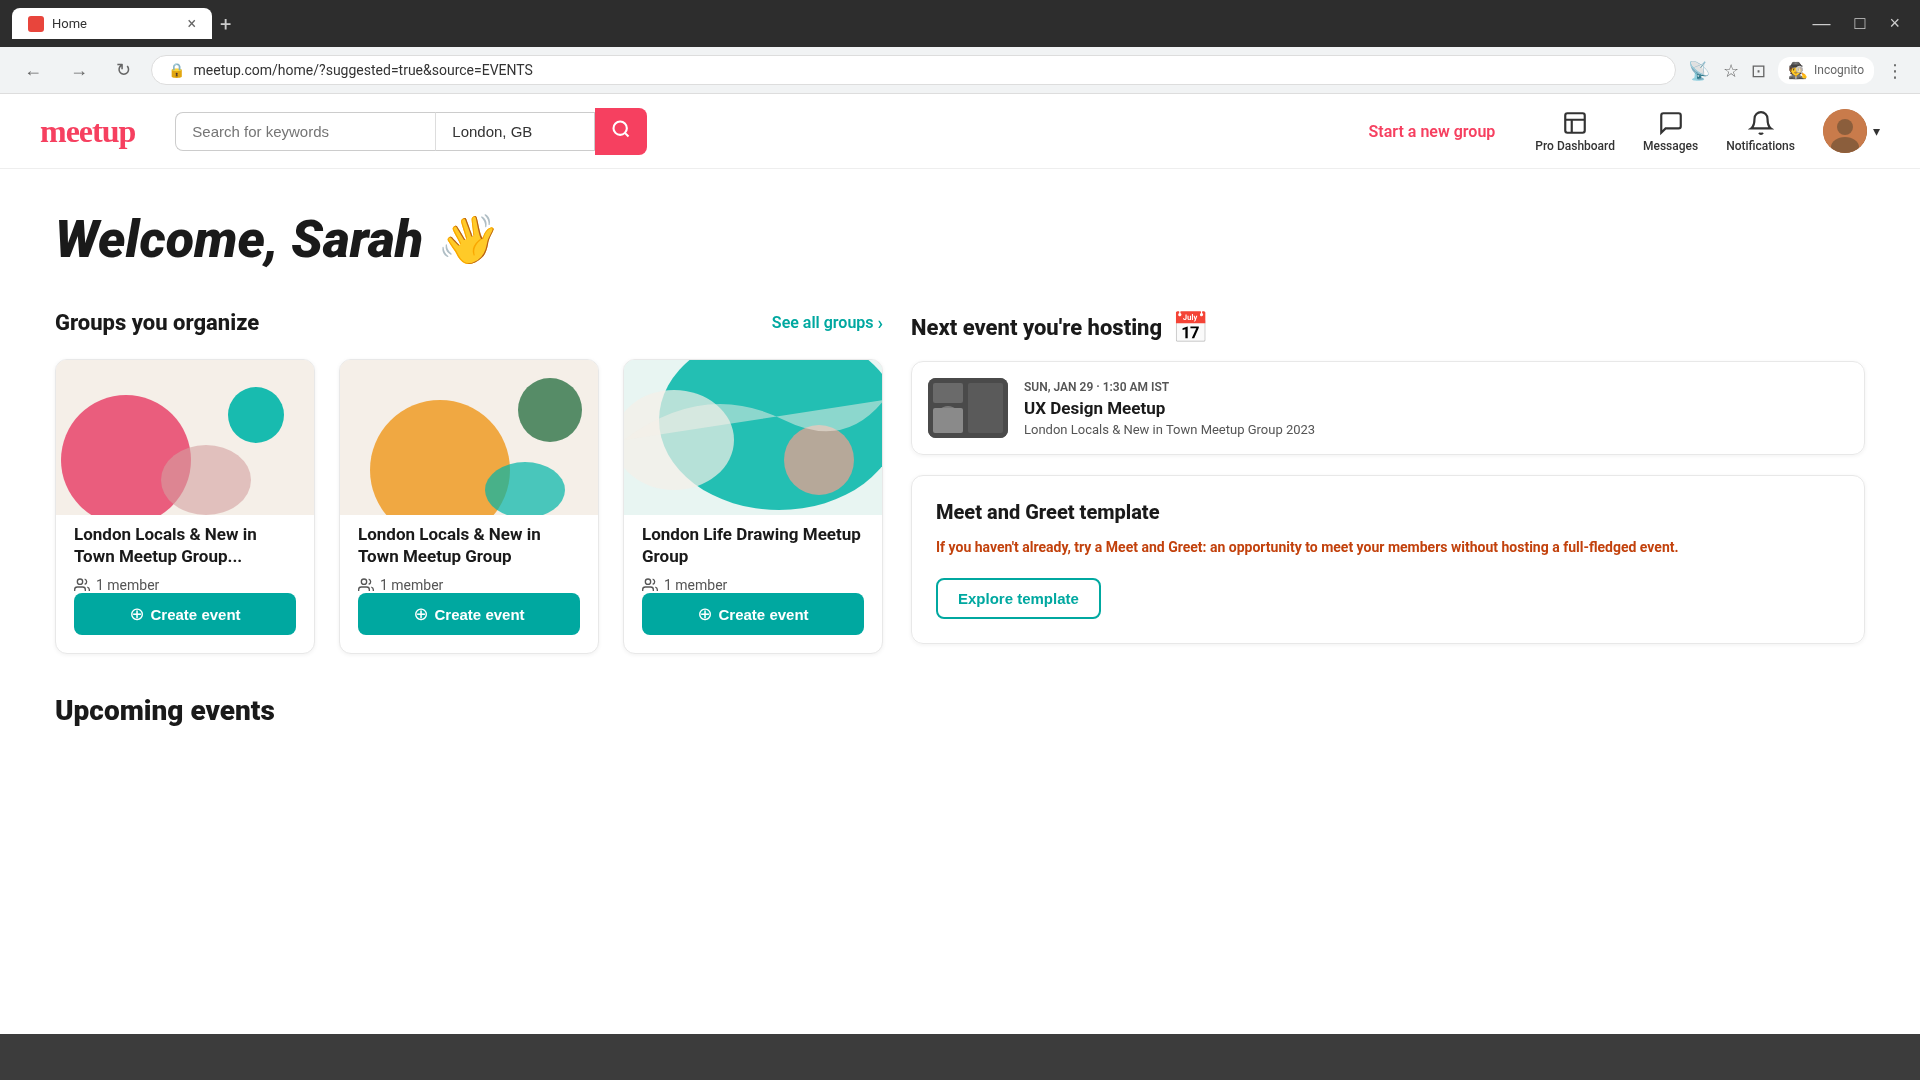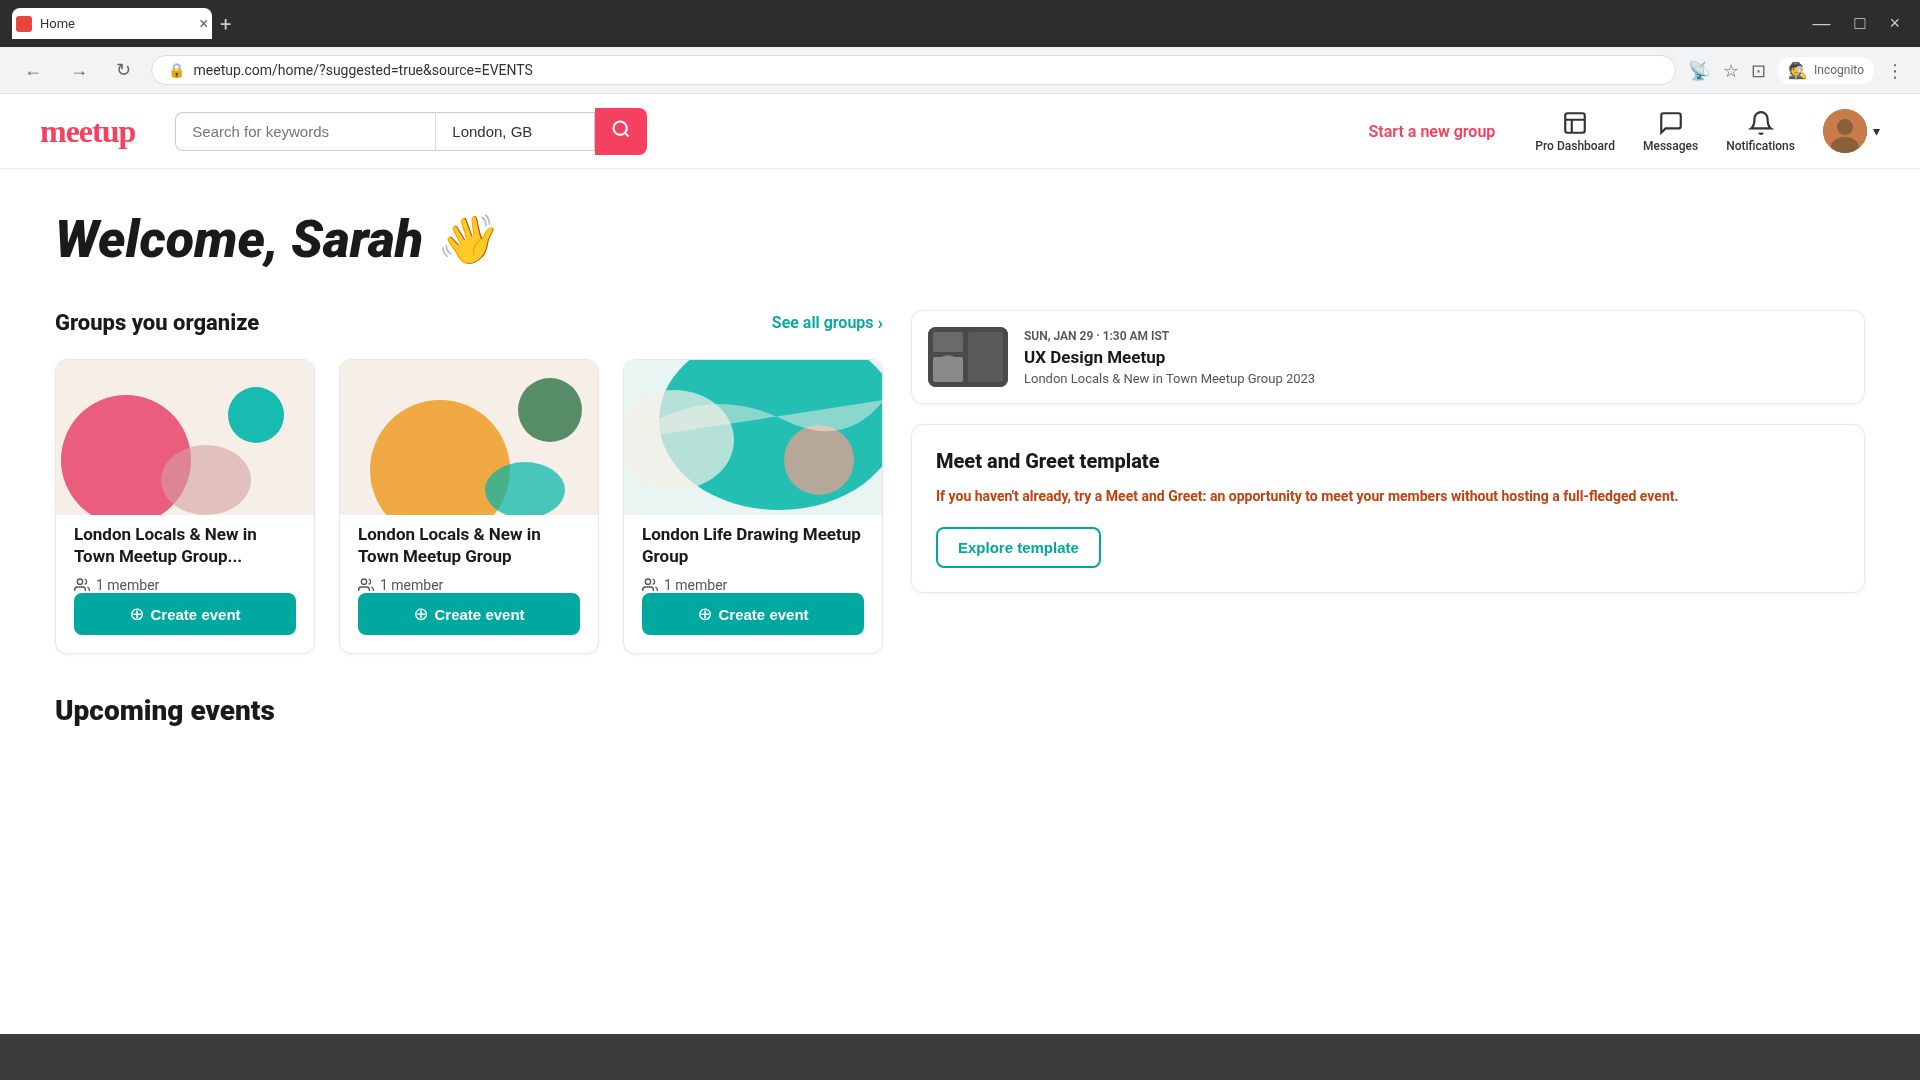--- a/index.html
+++ b/index.html
@@ -1,21 +1,21 @@
 <!DOCTYPE html>
 <html><head>
   <meta charset="utf-8">
   <style>
     * { box-sizing: border-box; margin: 0; padding: 0; }
     body { font-family: -apple-system, BlinkMacSystemFont, 'Segoe UI', Roboto, sans-serif; background: #fff; }
 
     
     .browser-frame { background: #3c3c3c; width: 1920px; min-height: 1080px; }
     .browser-titlebar { background: #2d2d2d; display: flex; align-items: center; padding: 8px 12px; gap: 8px; }
-    .browser-tab { background: #fff; border-radius: 8px 8px 0 0; padding: 6px 4px; display: flex; align-items: center; gap: 8px; font-size: 13px; color: #333; min-width: 200px; }
+    .browser-tab { background: #fff; border-radius: 8px 8px 0 0; padding: 6px 16px; display: flex; align-items: center; gap: 8px; font-size: 13px; color: #333; min-width: 200px; }
     .browser-tab-icon { width: 16px; height: 16px; background: #e8453c; border-radius: 3px; }
     .browser-tab-close { margin-left: auto; color: #666; cursor: pointer; font-size: 16px; }
     .browser-new-tab { color: #ccc; font-size: 20px; cursor: pointer; }
     .browser-nav { background: #f1f3f4; display: flex; align-items: center; padding: 8px 16px; gap: 12px; border-bottom: 1px solid #ddd; }
     .nav-btn { background: none; border: none; cursor: pointer; color: #666; font-size: 18px; padding: 4px 8px; border-radius: 50%; }
     .address-bar { flex: 1; background: #fff; border: 1px solid #ddd; border-radius: 20px; padding: 6px 16px; font-size: 14px; color: #333; display: flex; align-items: center; gap: 8px; }
     .address-bar-lock { color: #666; font-size: 14px; }
     .address-text { color: #333; font-size: 14px; }
     .browser-actions { display: flex; align-items: center; gap: 12px; color: #666; font-size: 18px; }
     .incognito-badge { background: #fff; border-radius: 12px; padding: 4px 10px; font-size: 12px; display: flex; align-items: center; gap: 6px; }
@@ -293,20 +293,24 @@
                   <span>Create event</span>
                 </button>
               </div>
             </div>
 
           </div>
         </div>
 
         <div class="right-sidebar">
           <div>
+            <div class="next-event-title">
+              <span>Next event you're hosting</span>
+              <span class="calendar-emoji">📅</span>
+            </div>
 
             <div class="event-card">
               <div class="event-image">
                 <svg width="80" height="60" viewBox="0 0 80 60">
                   <rect width="80" height="60" fill="#4a4a4a"></rect>
                   <rect x="5" y="5" width="30" height="20" rx="2" fill="#6a6a6a"></rect>
                   <rect x="40" y="5" width="35" height="50" rx="2" fill="#5a5a5a"></rect>
                   <circle cx="20" cy="40" r="12" fill="#7a7a7a"></circle>
                   <rect x="5" y="30" width="30" height="25" rx="2" fill="#8a8a8a"></rect>
                 </svg>

